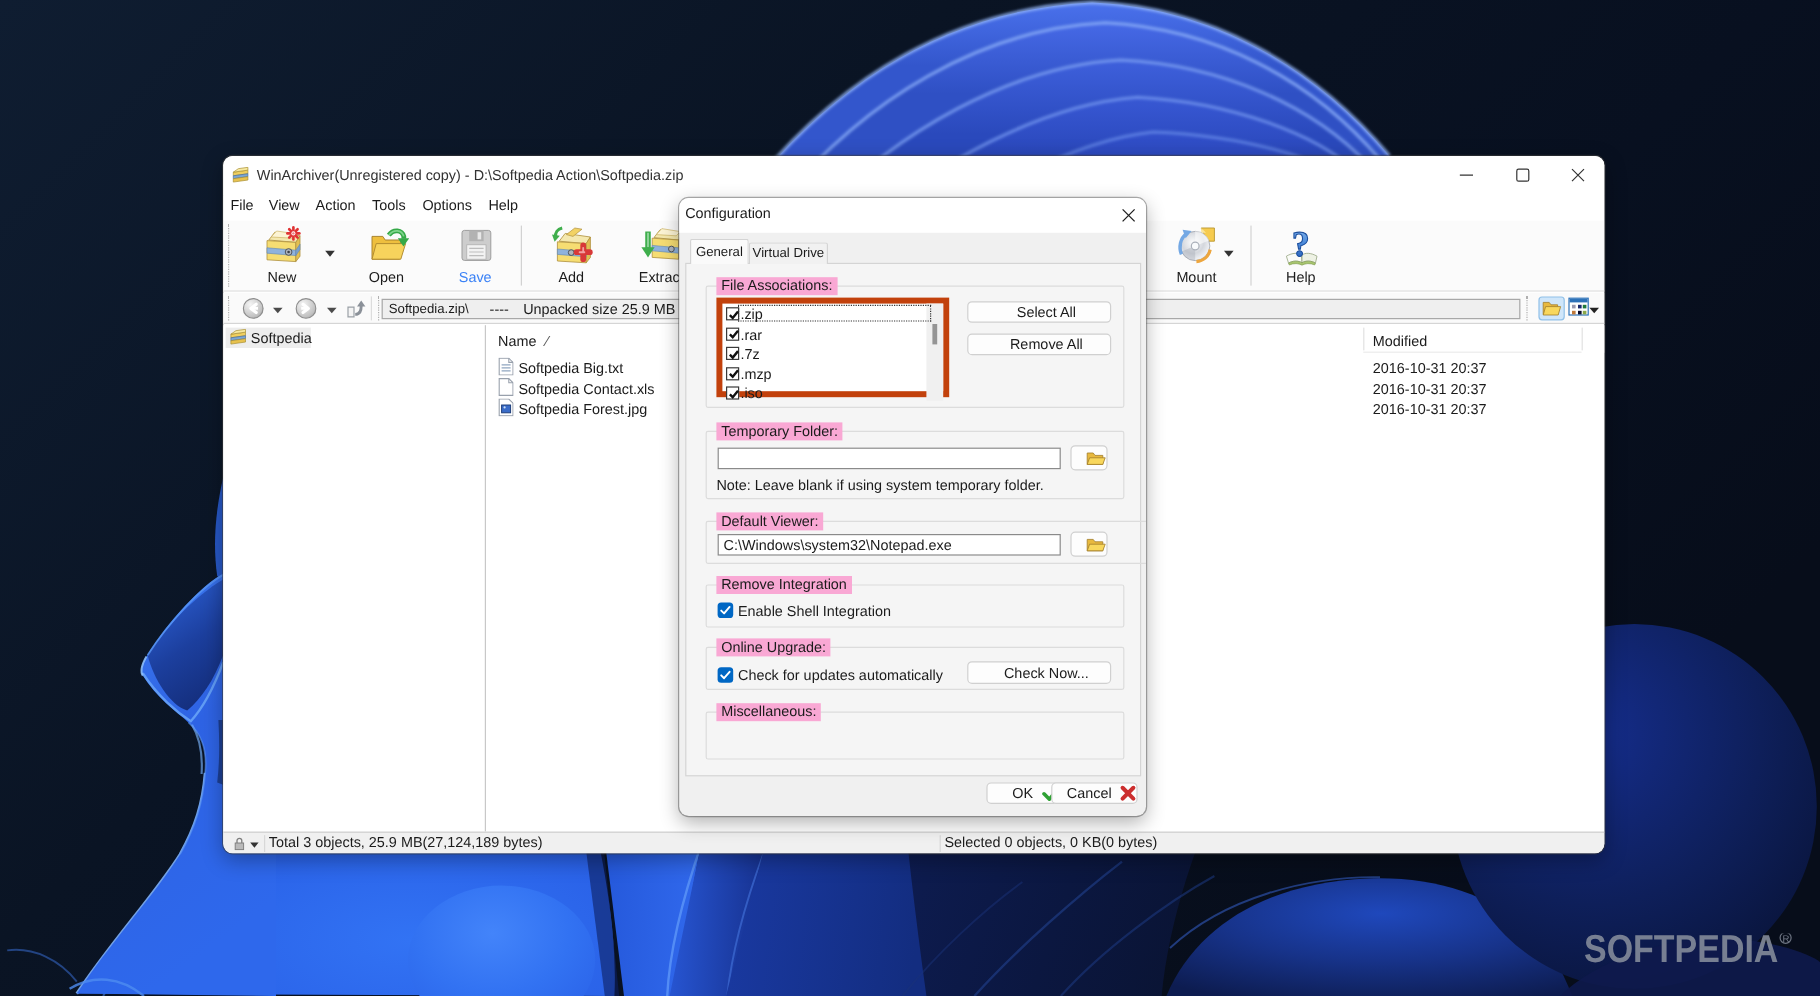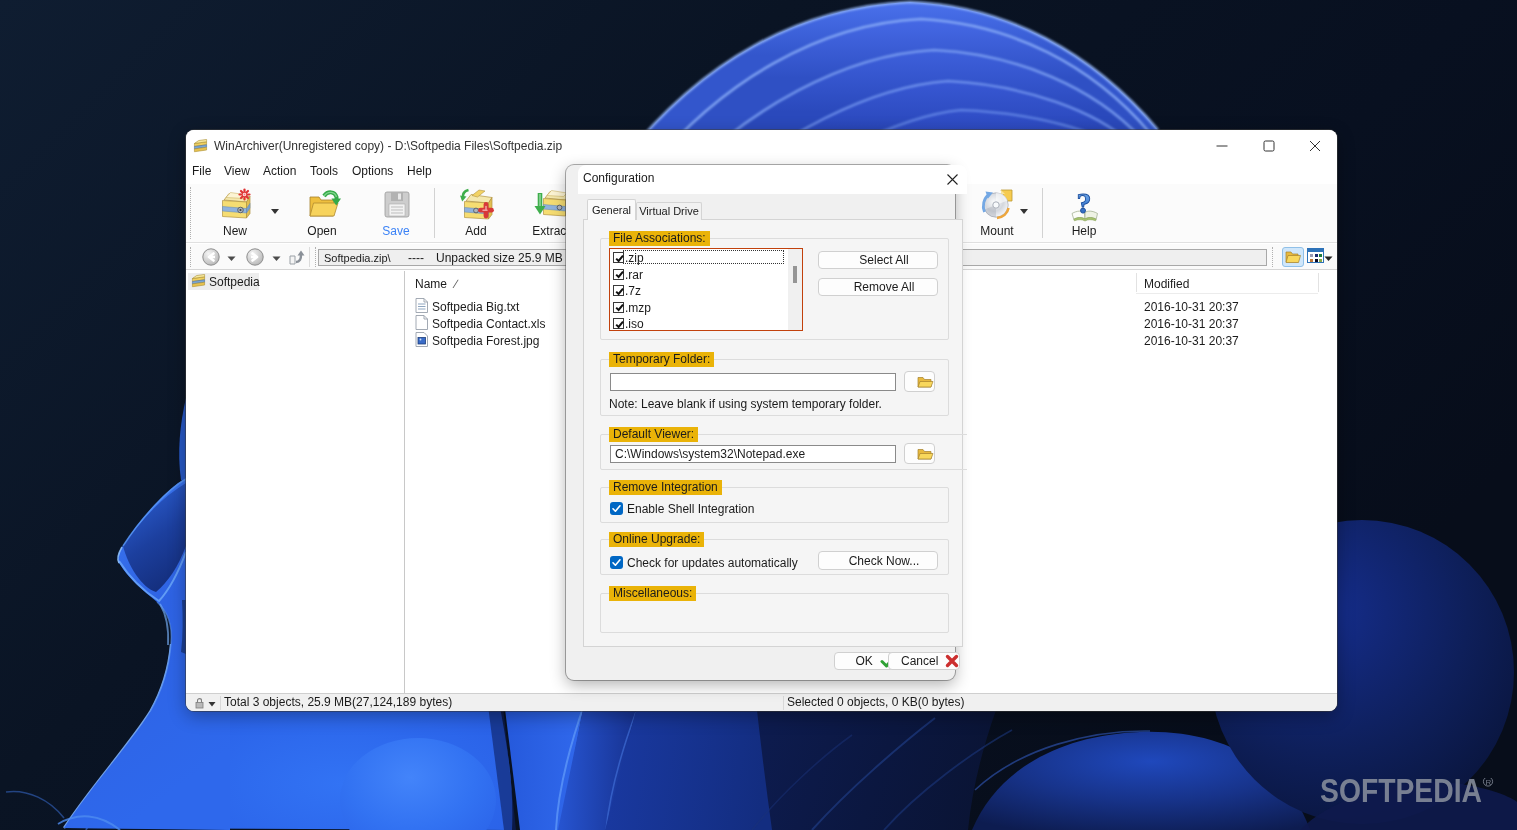--- a/index.html
+++ b/index.html
@@ -3,21 +3,21 @@
 <meta charset="utf-8">
 <style>
 html,body{margin:0;padding:0;width:1517px;height:830px;overflow:hidden;background:#0a1322;}
 *{box-sizing:border-box;}
 body{font-family:"Liberation Sans",sans-serif;font-size:12px;color:#1b1b1b;}
 .abs{position:absolute;}
 .grip{border-left:1px dotted #b0b0b0;}
 .vsep{border-left:1px solid #d2d2d2;}
 .btn{background:#fdfdfd;border:1px solid #d0d0d0;border-radius:4px;display:flex;align-items:center;justify-content:center;padding-left:12px;}
 .gbox{border:1px solid #dcdcdc;border-radius:2px;}
-.glabel{position:absolute;top:-8px;left:8px;background:#eab308;padding:0 4px;line-height:15px;}
+.glabel{position:absolute;top:-8px;left:8px;background:#f9a8d4;padding:0 4px;line-height:15px;}
 .cb11{width:11px;height:11px;background:#fff;border:1px solid #3a3a3a;}
 .cb11 svg{display:block;margin:0.5px 0 0 0.5px;}
 .cbblue svg{display:block;}
 .cbblue{width:13px;height:13px;background:#0067c4;border-radius:3px;}
 </style>
 </head>
 <body>
 
 <svg class="abs" style="left:0;top:0" width="1517" height="830" viewBox="0 0 1517 830">
 <defs>
@@ -172,21 +172,21 @@
 
 <div class="abs" style="left:0;top:0;width:100%;height:33px;background:#ffffff;">
 <svg class="abs" style="left:7px;top:9px" width="15" height="15" viewBox="0 0 16 16">
 <g transform="skewY(-8)">
             <rect x="1.5" y="5" width="13" height="3.2" fill="#f0cf5e" stroke="#a98e2f" stroke-width="0.6"></rect>
             <rect x="1.5" y="8.2" width="13" height="2.6" fill="#7aa6d4" stroke="#4a6e9c" stroke-width="0.6"></rect>
             <rect x="1.5" y="10.8" width="13" height="3" fill="#e8c24e" stroke="#a98e2f" stroke-width="0.6"></rect>
             <polygon points="1.5,5 6,2.5 14.5,2.5 14.5,5" fill="#f7e9a0" stroke="#a98e2f" stroke-width="0.6"></polygon>
           </g>
 </svg>
-<div class="abs" style="left:28px;top:9px;font-size:12px;color:#323232;white-space:nowrap;">WinArchiver(Unregistered copy) - D:\Softpedia Files\Softpedia.zip</div>
+<div class="abs" style="left:28px;top:9px;font-size:12px;color:#323232;white-space:nowrap;">WinArchiver(Unregistered copy) - D:\Softpedia Action\Softpedia.zip</div>
 <svg class="abs" style="left:1030px;top:10px" width="12" height="12" viewBox="0 0 12 12">
           <line x1="0.5" y1="6" x2="11.5" y2="6" stroke="#333" stroke-width="1"></line>
         </svg>
 <svg class="abs" style="left:1077px;top:10px" width="12" height="12" viewBox="0 0 12 12">
           <rect x="1" y="1" width="10" height="10" fill="none" stroke="#333" stroke-width="1" rx="1.5"></rect>
         </svg>
 <svg class="abs" style="left:1123px;top:10px" width="12" height="12" viewBox="0 0 12 12">
           <path d="M1,1 L11,11 M11,1 L1,11" stroke="#333" stroke-width="1"></path>
         </svg>
 </div>
@@ -443,38 +443,38 @@
         </svg>
 <div class="abs vsep" style="left:34px;top:2px;height:14px;border-color:#d8d8d8;"></div>
 <span class="abs" style="left:38px;top:1px;">Total 3 objects, 25.9 MB(27,124,189 bytes)</span>
 <div class="abs vsep" style="left:597px;top:2px;height:14px;border-color:#d8d8d8;"></div>
 <span class="abs" style="left:601px;top:1px;">Selected 0 objects, 0 KB(0 bytes)</span>
 </div>
 </div>
 </div>
 
 <div id="dlg" class="abs" style="left:566px;top:165px;width:389px;height:515px;background:#f0f0f0;border-radius:8px;box-shadow:0 5px 16px rgba(0,0,0,0.3), 0 0 0 1px rgba(100,100,100,0.5);">
-<div class="abs" style="left:12px;top:0;width:100%;height:100%;border-radius:8px;overflow:hidden;">
+<div class="abs" style="left:0;top:0;width:100%;height:100%;border-radius:8px;overflow:hidden;">
 
 <div class="abs" style="left:0;top:0;width:100%;height:29px;background:#ffffff;">
 <span class="abs" style="left:5px;top:6px;font-size:12px;color:#1a1a1a;">Configuration</span>
 <svg class="abs" style="left:368px;top:8px" width="13" height="13" viewBox="0 0 13 13">
           <path d="M1.5,1.5 L11.5,11.5 M11.5,1.5 L1.5,11.5" stroke="#222" stroke-width="1.1"></path>
         </svg>
 </div>
 
 <div class="abs" style="left:9px;top:34px;width:49px;height:21px;background:#fafafa;border:1px solid #d4d4d4;border-bottom:none;border-radius:2px 2px 0 0;text-align:center;line-height:20px;z-index:2;font-size:11px;">General</div>
 <div class="abs" style="left:58px;top:37px;width:66px;height:18px;background:#f1f1f1;border:1px solid #d4d4d4;border-bottom:none;border-radius:2px 2px 0 0;text-align:center;line-height:17px;z-index:2;white-space:nowrap;font-size:11px;">Virtual Drive</div>
 
 <div class="abs" style="left:5px;top:54px;width:380px;height:428px;background:#f5f5f5;border:1px solid #d4d4d4;">
 
 <div class="abs gbox" style="left:16px;top:18px;width:349px;height:102px;">
 <div class="glabel">File Associations:</div>
 
-<div class="abs" style="left:8px;top:9px;width:194px;height:83px;background:#fff;border:1px solid #c2410c;">
+<div class="abs" style="left:8px;top:9px;width:194px;height:83px;background:#fff;border:5px solid #c2410c;">
 <div class="abs" style="right:0;top:0;width:14px;height:81px;background:#f0f0f0;"></div>
 <div class="abs" style="right:5px;top:17px;width:4px;height:17px;background:#959595;"></div>
 <div class="abs cb11" style="left:3px;top:3px;">
               <svg width="9" height="9" viewBox="0 0 9 9">
                 <path d="M1.2,4.6 L3.6,7 L8,1.6" fill="none" stroke="#111" stroke-width="2"></path>
               </svg>
             </div>
 <span class="abs" style="left:15px;top:2px;">.zip</span>
 <div class="abs" style="left:13px;top:1px;width:161px;height:14px;border:1px dotted #333;"></div>
 <div class="abs cb11" style="left:3px;top:19.5px;">

